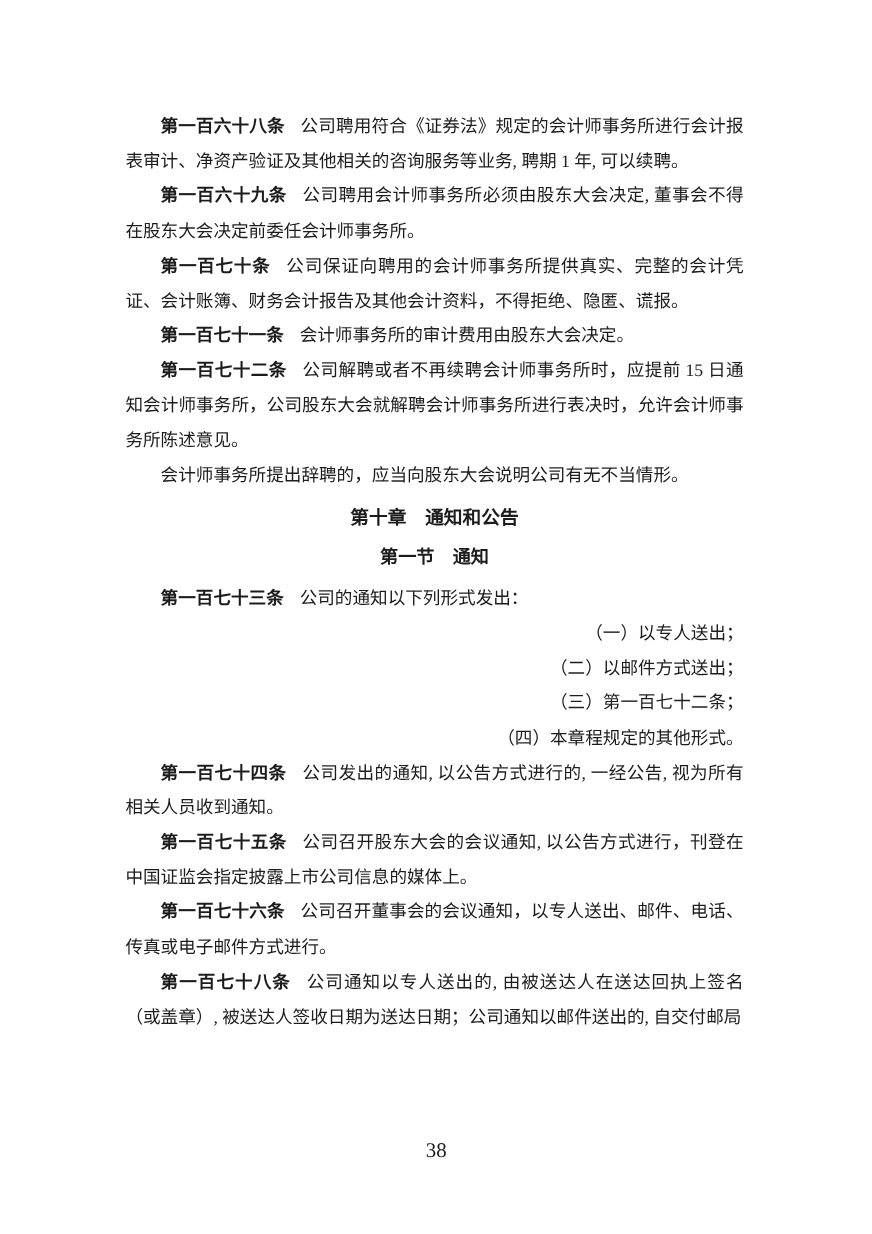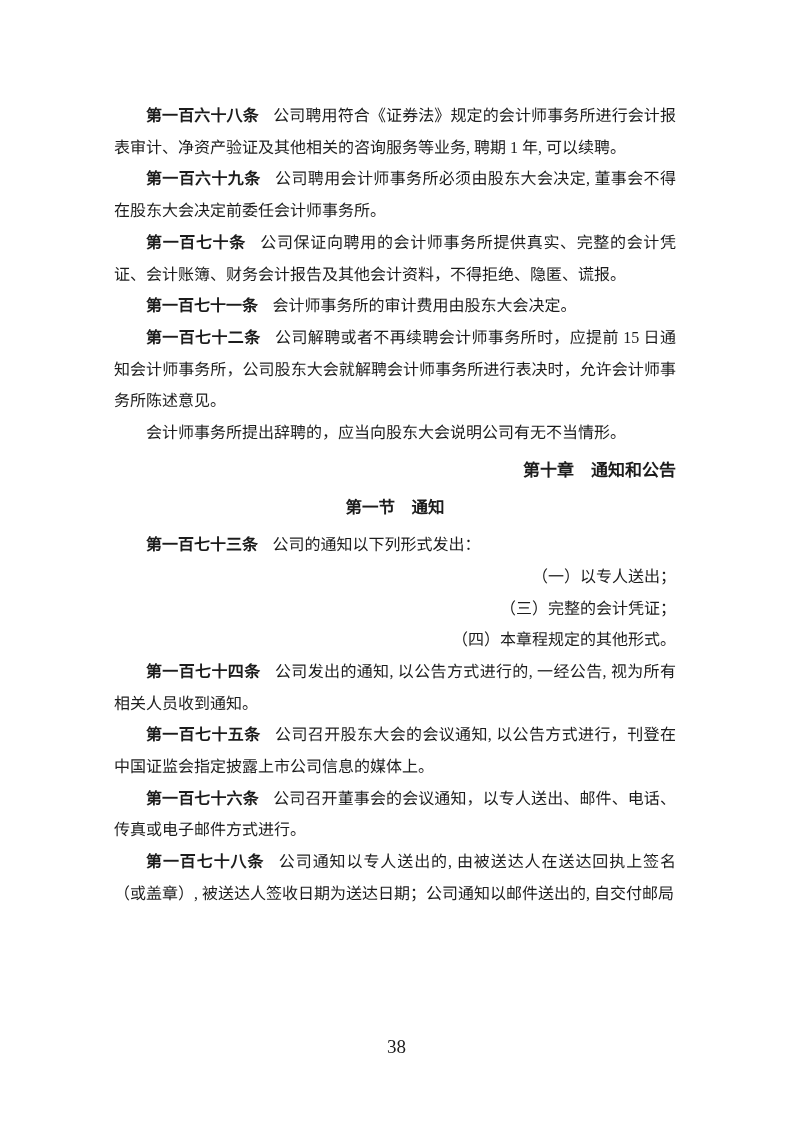--- a/index.html
+++ b/index.html
@@ -46,21 +46,21 @@
   p.list {
     text-indent: 1em;
     text-align: right;
   }
   .art-num {
     font-weight: bold;
     margin-right: 0.9em;
     font-family: "Liberation Sans", "DejaVu Sans", sans-serif;
   }
   p.chapter {
-    text-align: right;
+    text-align: center;
     text-indent: 0;
     font-weight: bold;
     font-size: 17px;
     margin-top: 6px;
     font-family: "Liberation Sans", "DejaVu Sans", sans-serif;
   }
   p.section {
     text-align: center;
     text-indent: 0;
     font-weight: bold;
@@ -89,21 +89,22 @@
       <p class="article"><span class="art-num">第一百六十八条</span><span>公司聘用符合《证券法》规定的会计师事务所进行会计报表审计、净资产验证及其他相关的咨询服务等业务, 聘期 1 年, 可以续聘。</span></p>
       <p class="article"><span class="art-num">第一百六十九条</span><span>公司聘用会计师事务所必须由股东大会决定, 董事会不得在股东大会决定前委任会计师事务所。</span></p>
       <p class="article"><span class="art-num">第一百七十条</span><span>公司保证向聘用的会计师事务所提供真实、完整的会计凭证、会计账簿、财务会计报告及其他会计资料，不得拒绝、隐匿、谎报。</span></p>
       <p class="article"><span class="art-num">第一百七十一条</span><span>会计师事务所的审计费用由股东大会决定。</span></p>
       <p class="article"><span class="art-num">第一百七十二条</span><span>公司解聘或者不再续聘会计师事务所时，应提前 15 日通知会计师事务所，公司股东大会就解聘会计师事务所进行表决时，允许会计师事务所陈述意见。</span></p>
       <p class="paragraph"><span>会计师事务所提出辞聘的，应当向股东大会说明公司有无不当情形。</span></p>
       <p class="chapter"><span>第十章　通知和公告</span></p>
       <p class="section"><span>第一节　通知</span></p>
       <p class="article"><span class="art-num">第一百七十三条</span><span>公司的通知以下列形式发出：</span></p>
       <p class="list"><span>（一）以专人送出；</span></p>
-      <p class="list"><span>（三）完整的会计凭证；</span></p>
+      <p class="list"><span>（二）以邮件方式送出；</span></p>
+      <p class="list"><span>（三）第一百七十二条；</span></p>
       <p class="list"><span>（四）本章程规定的其他形式。</span></p>
       <p class="article"><span class="art-num">第一百七十四条</span><span>公司发出的通知, 以公告方式进行的, 一经公告, 视为所有相关人员收到通知。</span></p>
       <p class="article"><span class="art-num">第一百七十五条</span><span>公司召开股东大会的会议通知, 以公告方式进行，刊登在中国证监会指定披露上市公司信息的媒体上。</span></p>
       <p class="article"><span class="art-num">第一百七十六条</span><span>公司召开董事会的会议通知，以专人送出、邮件、电话、传真或电子邮件方式进行。</span></p>
       <p class="article"><span class="art-num">第一百七十八条</span><span>公司通知以专人送出的, 由被送达人在送达回执上签名（或盖章）, 被送达人签收日期为送达日期；公司通知以邮件送出的, 自交付邮局</span></p>
     </div>
 
   <div class="doc-footer">
     <span>38</span>
   </div>

